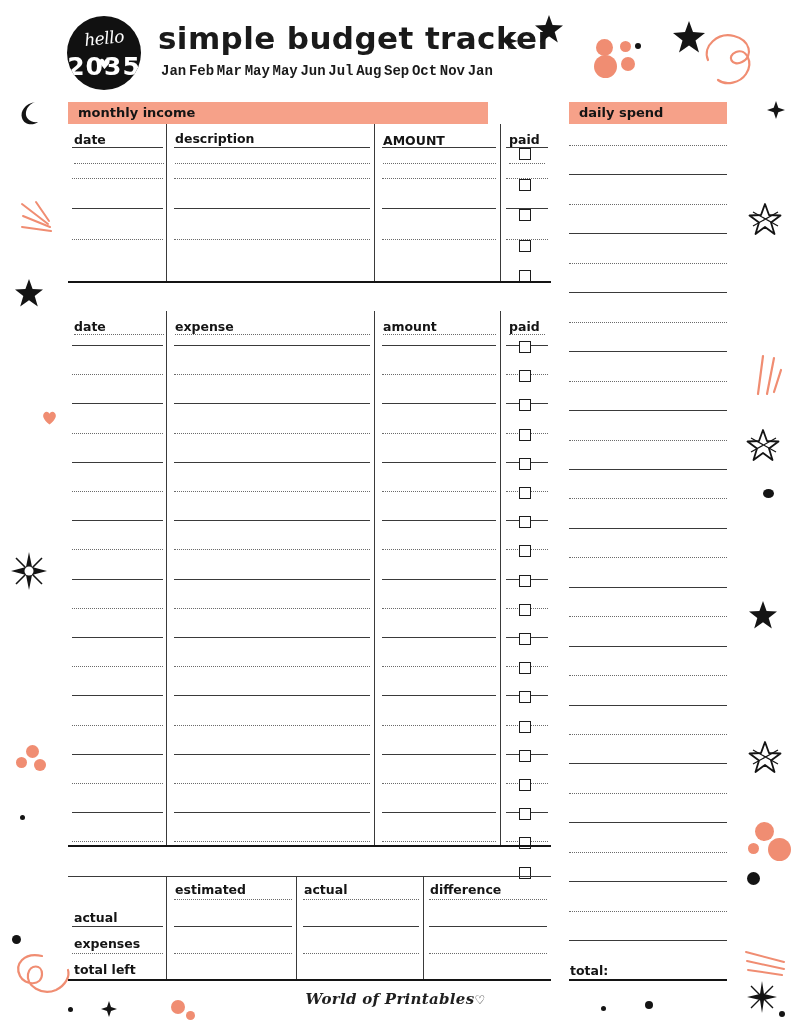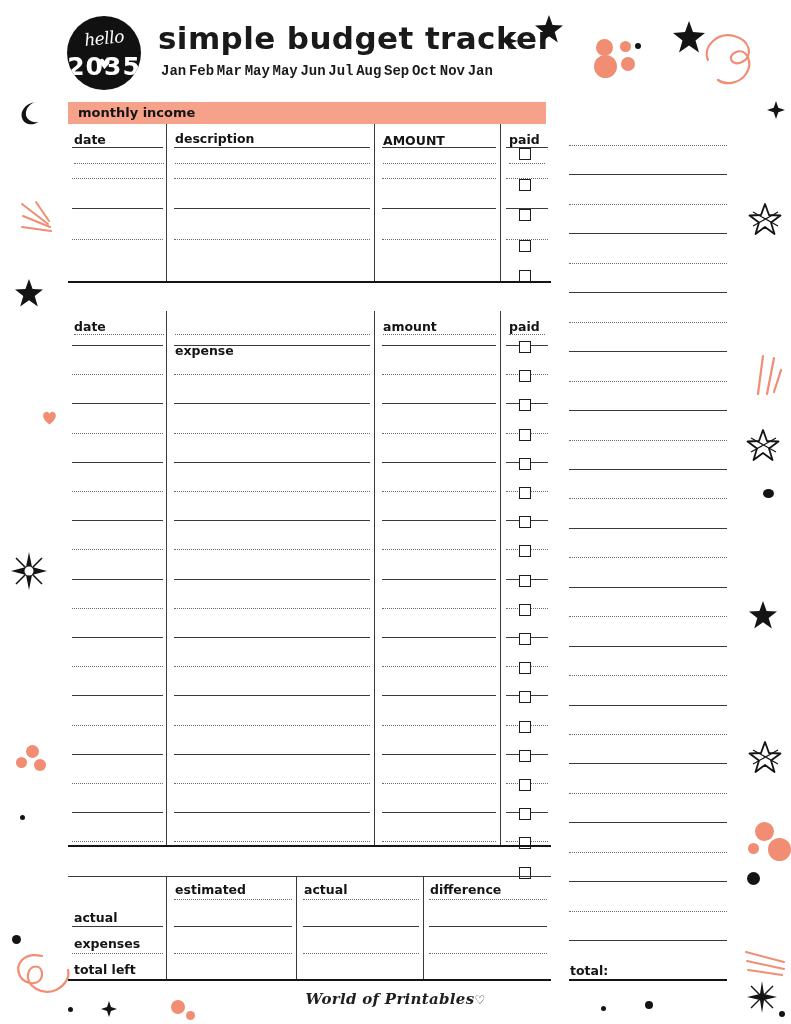--- a/index.html
+++ b/index.html
@@ -209,21 +209,21 @@
       <span class="month">Jun</span>
       <span class="month">Jul</span>
       <span class="month">Aug</span>
       <span class="month">Sep</span>
       <span class="month">Oct</span>
       <span class="month">Nov</span>
       <span class="month">Jan</span>
     </div>
   </div>
 
-  <div class="section-bar" style="left:68px; top:102px; width:478px;">monthly income</div>
+  <div class="section-bar" style="left:68px; top:102px; width:420px;">monthly income</div>
 
   <div class="col-head" style="left:74px; top:132px;">date</div>
   <div class="col-head" style="left:175px; top:131px;">description</div>
   <div class="col-head" style="left:383px; top:133px;">AMOUNT</div>
   <div class="col-head" style="left:509px; top:132px;">paid</div>
 
   <div id="income-grid">
       <div class="rule-dotted" style="left:74px; top:163px; width:90px;"></div>
       <div class="rule-dotted" style="left:175px; top:163px; width:195px;"></div>
       <div class="rule-dotted" style="left:383px; top:163px; width:113px;"></div>
@@ -250,21 +250,21 @@
       <div class="checkbox" style="left:519px; top:239.5px;"></div>
       <div class="checkbox" style="left:519px; top:270px;"></div>
       <div class="vline" style="left:166px; top:124px; height:157px;"></div>
       <div class="vline" style="left:374px; top:124px; height:157px;"></div>
       <div class="vline" style="left:500px; top:124px; height:157px;"></div>
       <div class="rule-thick" style="left:68px; top:281px; width:483px;"></div>
     </div>
 
 
   <div class="col-head" style="left:74px; top:319px;">date</div>
-  <div class="col-head" style="left:175px; top:319px;margin-top:24px;">expense</div>
+  <div class="col-head" style="left:175px; top:319px;">expense</div>
   <div class="col-head" style="left:383px; top:319px;">amount</div>
   <div class="col-head" style="left:509px; top:319px;">paid</div>
 
   <div id="expenses-grid">
       <div class="rule-dotted" style="left:74px; top:334px; width:90px;"></div>
       <div class="rule-dotted" style="left:175px; top:334px; width:195px;"></div>
       <div class="rule-dotted" style="left:383px; top:334px; width:113px;"></div>
       <div class="rule-dotted" style="left:509px; top:334px; width:36px;"></div>
       <div class="rule-solid" style="left:72px; top:345px; width:91px;"></div>
       <div class="rule-solid" style="left:174px; top:345px; width:196px;"></div>
@@ -384,20 +384,21 @@
       <div class="rule-dotted" style="left:72px; top:953px; width:91px;"></div>
       <div class="rule-dotted" style="left:174px; top:953px; width:118px;"></div>
       <div class="rule-dotted" style="left:303px; top:953px; width:116px;"></div>
       <div class="rule-dotted" style="left:429px; top:953px; width:118px;"></div>
       <div class="vline" style="left:166px; top:876px; height:103px;"></div>
       <div class="vline" style="left:296px; top:876px; height:103px;"></div>
       <div class="vline" style="left:423px; top:876px; height:103px;"></div>
       <div class="rule-thick" style="left:68px; top:979px; width:483px;"></div>
     </div>
 
+  <div class="section-bar" style="left:569px; top:102px; width:158px;">daily spend</div>
 
   <div id="daily-grid">
       <div class="rule-dotted" style="left:569px; top:145px; width:158px;"></div>
       <div class="rule-solid" style="left:569px; top:174.45px; width:158px;"></div>
       <div class="rule-dotted" style="left:569px; top:203.9px; width:158px;"></div>
       <div class="rule-solid" style="left:569px; top:233.35px; width:158px;"></div>
       <div class="rule-dotted" style="left:569px; top:262.8px; width:158px;"></div>
       <div class="rule-solid" style="left:569px; top:292.25px; width:158px;"></div>
       <div class="rule-dotted" style="left:569px; top:321.7px; width:158px;"></div>
       <div class="rule-solid" style="left:569px; top:351.15px; width:158px;"></div>

